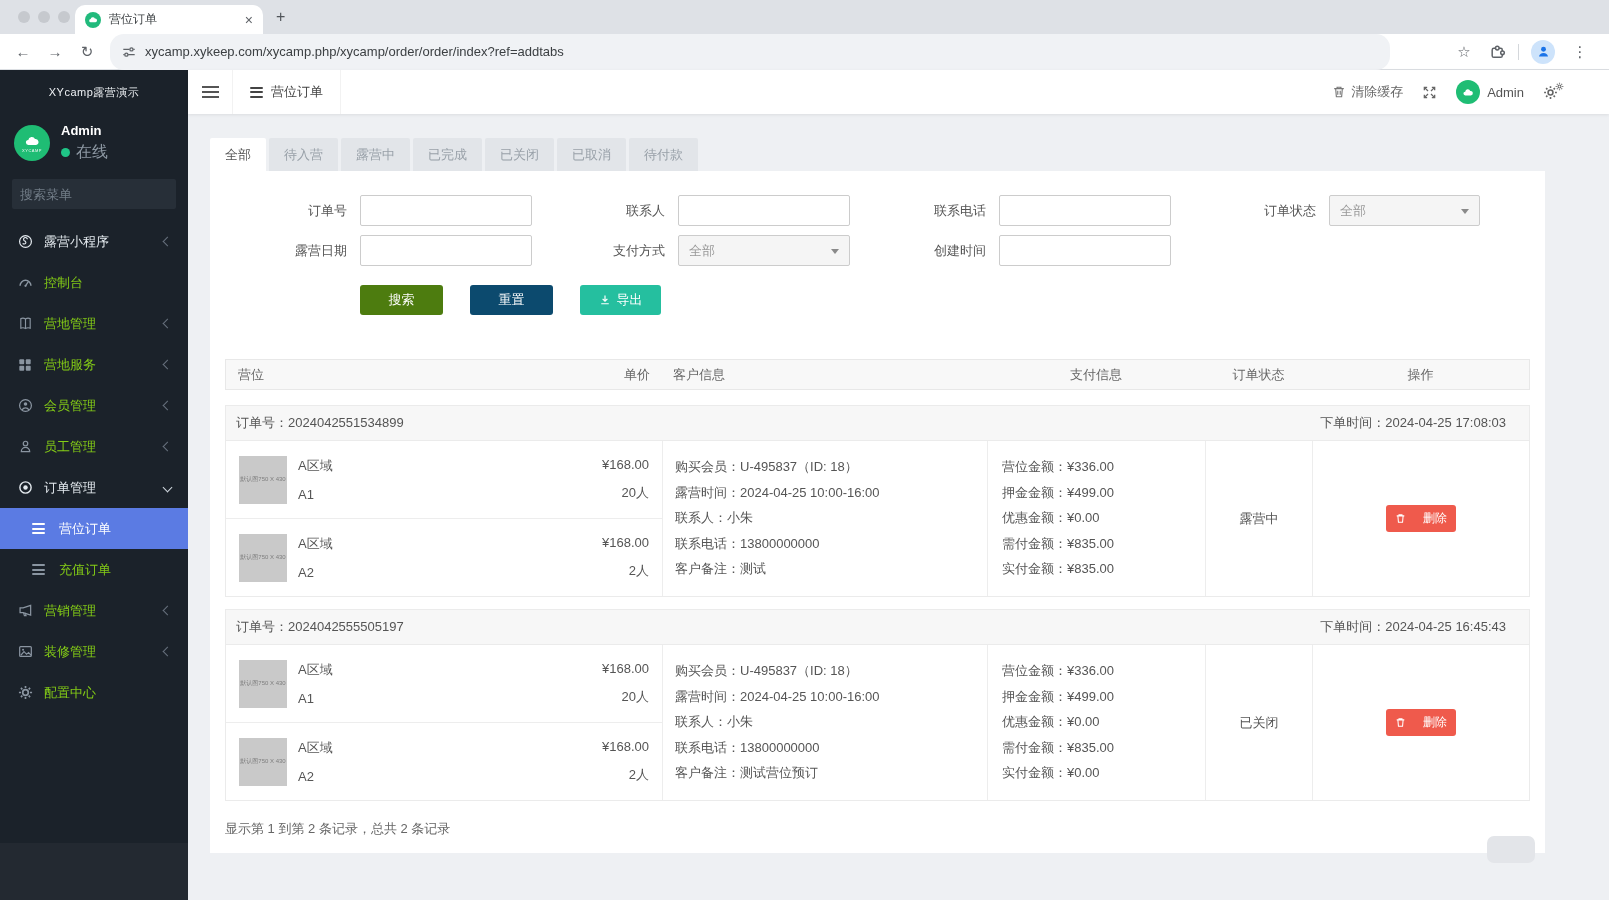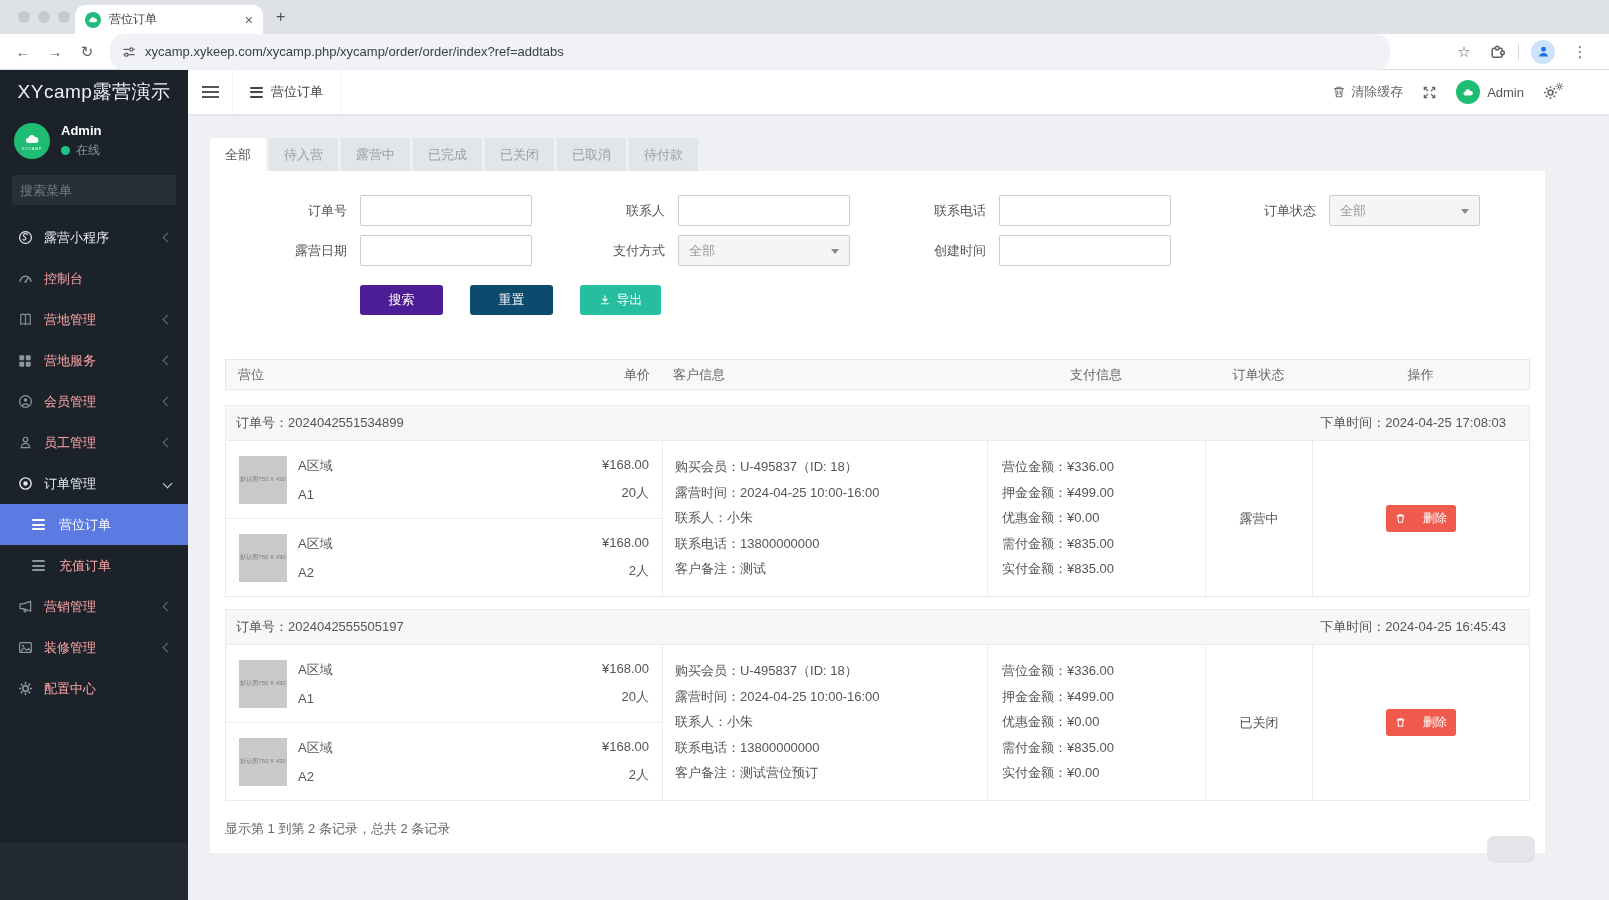--- a/index.html
+++ b/index.html
@@ -21,32 +21,32 @@
   .urlbar { width:1280px; height:36px; background:#f0f2f5; border-radius:14px; display:flex; align-items:center; padding:0 12px; gap:9px; margin-left:4px; }
   .urltext { font-size:13px; color:#3c4043; white-space:nowrap; }
   .tbright { display:flex; align-items:center; gap:12px; margin-left:auto; padding-right:6px; }
   .vsep { width:1px; height:16px; background:#d4d7db; }
   .profile { width:24px; height:24px; border-radius:50%; background:#cde3fb; display:flex; align-items:center; justify-content:center; }
   .dots { font-size:15px; }
 
   
   .app { display:flex; height:830px; }
   .sidebar { width:188px; background:#1b222a; display:flex; flex-direction:column; flex:none; }
-  .brand { height:44px; line-height:44px; text-align:center; color:#eef1f4; font-size:19px; letter-spacing:.5px; }
+  .brand { height:44px; line-height:44px; text-align:center; color:#eef1f4; font-size:11px; letter-spacing:.5px; }
   .userpanel { display:flex; align-items:center; gap:11px; padding:9px 14px 13px; }
   .avatar { width:36px; height:36px; border-radius:50%; background:#1fbd74; display:flex; flex-direction:column; align-items:center; justify-content:center; flex:none; }
   .avtxt { font-size:4px; color:rgba(255,255,255,.95); letter-spacing:.5px; margin-top:1px; }
   .uname { color:#fff; font-weight:bold; font-size:13px; margin-bottom:4px; }
-  .ustatus { display:flex; align-items:center; gap:6px; color:#8d98a3; font-size:12px; }
+  .ustatus { display:flex; align-items:center; gap:6px; color:#8d98a3; font-size:16px; }
   .ustatus i { width:9px; height:9px; border-radius:50%; background:#1fc586; }
   .sidesearch { margin:3px 12px 8px; height:30px; background:#272f38; border-radius:2px; display:flex; align-items:center; padding:0 8px; }
   .sidesearch input { flex:1; background:transparent; border:0; outline:none; color:#aeb8c2; font-size:13px; font-family:inherit; }
   .sidesearch input::placeholder { color:#727d88; }
   .menu { margin-top:4px; }
-  .mi { height:41px; display:flex; align-items:center; padding:0 17px; color:#fca5a5; cursor:default; }
+  .mi { height:41px; display:flex; align-items:center; padding:0 17px; color:#84cc16; cursor:default; }
   .mi .ic { width:16px; margin-right:11px; display:flex; justify-content:center; color:#8a95a1; }
   .mi.bright, .mi.bright .ic { color:#e4eaef; }
   .mi.sub { padding-left:32px; }
   .mi.active { background:#5b7be3; color:#fff; }
   .mi.active .ic { color:#fff; }
   .chev { width:7px; height:7px; border-left:1.5px solid #67717d; border-bottom:1.5px solid #67717d; margin-left:auto; }
   .chev.left { transform:rotate(45deg); }
   .chev.down { transform:rotate(-45deg); border-color:#cfd6dd; }
   .bars { display:inline-flex; flex-direction:column; gap:2.5px; }
   .bars i { width:13px; height:2px; background:currentColor; border-radius:1px; }
@@ -74,21 +74,21 @@
   .panel { width:1335px; background:#fff; padding:15px; min-height:656px; }
 
   
   .frow { display:grid; grid-template-columns:135px 172px 146px 172px 149px 172px 158px 151px; align-items:center; margin-top:9px; }
   .flabel { text-align:right; padding-right:13px; color:#555; }
   .finput { height:31px; border:1px solid #ccc; border-radius:2px; background:#fff; width:100%; font-family:inherit; font-size:13px; padding:0 8px; outline:none; }
   .fselect { height:31px; border:1px solid #ccc; border-radius:2px; background:#f5f5f5; color:#999; display:flex; align-items:center; padding:0 10px; position:relative; }
   .fselect .caret { position:absolute; right:10px; top:13px; width:0; height:0; border-left:4px solid transparent; border-right:4px solid transparent; border-top:5px solid #8a8a8a; }
   .fbuttons { margin:19px 0 0 135px; display:flex; gap:27px; }
   .btn { height:30px; border:0; border-radius:3px; color:#fff; font-size:13px; font-family:inherit; display:inline-flex; align-items:center; justify-content:center; gap:6px; }
-  .btn.search { width:83px; background:#4c1d95; }
+  .btn.search { width:83px; background:#4d7c0f; }
   .btn.reset { width:83px; background:#0c4a6e; }
   .btn.export { width:81px; background:#25bf9f; }
 
   
   .grid5 { display:grid; grid-template-columns:436px 325px 218px 107px 1fr; }
   .thead { height:31px; background:#f8f8f8; border:1px solid #e8e8e8; align-items:center; color:#666; margin-top:44px; }
   .thead .c1 { display:flex; justify-content:space-between; padding:0 12px; }
   .thead .c2 { padding-left:11px; }
   .thead .cc { text-align:center; }
 

